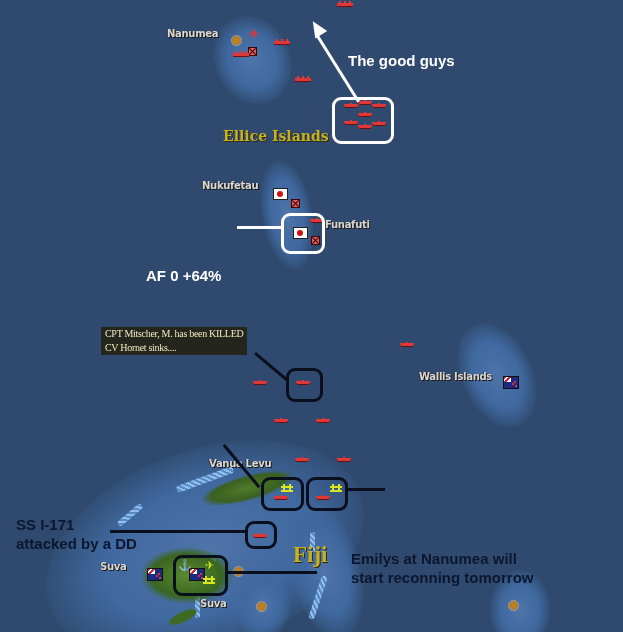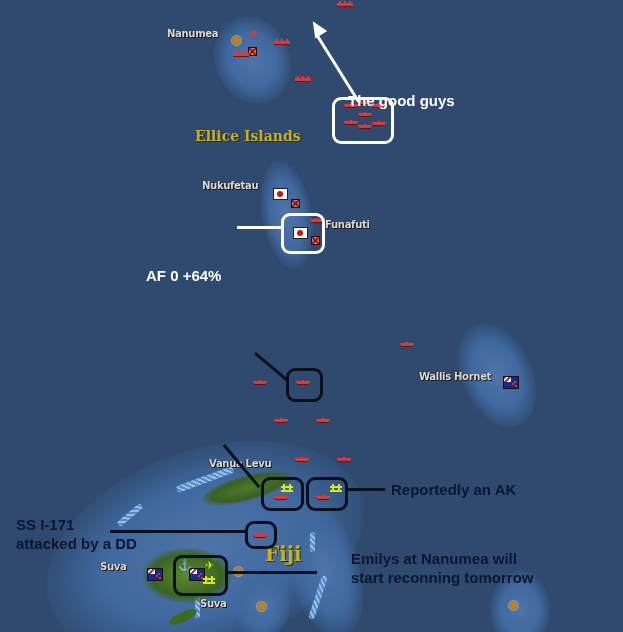--- a/index.html
+++ b/index.html
@@ -1,21 +1,21 @@
 <!DOCTYPE html>
 <html><head>
 <meta charset="utf-8">
 <style>
   html,body{margin:0;padding:0;}
   body{width:623px;height:632px;overflow:hidden;background:#2f4a6e;position:relative;font-family:"Liberation Sans",sans-serif;}
   #map{position:absolute;left:0;top:0;width:623px;height:632px;background:#2f4a6e;overflow:hidden;}
   .abs{position:absolute;}
   .shoal{position:absolute;border-radius:50%;background:radial-gradient(ellipse at center,#4f74a8 0%,#4069a0 45%,rgba(64,105,160,0) 75%);}
   .place{position:absolute;font-family:"DejaVu Sans",sans-serif;font-weight:bold;font-size:10px;color:#d8d8d8;text-shadow:1px 1px 0 #1a1a1a,-1px 0 0 #333;white-space:nowrap;letter-spacing:-0.3px;}
-  .region{position:absolute;font-family:"DejaVu Serif",serif;font-weight:bold;color:#c8b020;text-shadow:1px 1px 0 #2a2a10;white-space:nowrap;}
+  .region{position:absolute;font-family:"DejaVu Serif",serif;font-weight:bold;color:#c8b020;text-shadow:1px 1px 0 #2a2a10;white-space:nowrap;margin-left:28px;}
   .anno-w{position:absolute;font-family:"Liberation Sans",sans-serif;font-weight:bold;font-size:15px;color:#ffffff;white-space:nowrap;}
   .anno-d{position:absolute;font-family:"Liberation Sans",sans-serif;font-weight:bold;font-size:15px;color:#0c1630;line-height:19px;white-space:pre;}
   .box-w{position:absolute;border:3px solid #ffffff;border-radius:9px;box-sizing:border-box;}
   .box-d{position:absolute;border:3px solid #0a0f1e;border-radius:9px;box-sizing:border-box;}
   .line{position:absolute;background:#0a0f1e;transform-origin:0 0;}
   .line-w{position:absolute;background:#ffffff;transform-origin:0 0;}
   .ship{position:absolute;width:14px;height:5px;}
   .ship .hull{position:absolute;left:0;bottom:0;width:14px;height:3px;background:#e03838;border-bottom:1px solid #601010;border-radius:0 0 3px 3px;}
   .ship .tower{position:absolute;left:6px;bottom:3px;width:2px;height:2px;background:#e03838;}
   .fleet{position:absolute;width:16px;height:7px;}
@@ -61,26 +61,26 @@
   <div class="island" style="left:200px;top:475px;width:95px;height:26px;background:radial-gradient(ellipse,#4f7a2a 0%,#3a6020 55%,rgba(58,96,32,0) 72%);transform:rotate(-15deg);border-radius:50%;"></div>
   <div class="island" style="left:142px;top:548px;width:90px;height:55px;background:radial-gradient(ellipse,#5a8a30 0%,#3a6520 55%,rgba(40,80,20,0) 74%);border-radius:45%;"></div>
   <div class="island" style="left:168px;top:612px;width:30px;height:10px;background:#3f6a22;border-radius:50%;transform:rotate(-25deg);"></div>
 
   <div class="atoll" style="left:231px;top:35px;"></div>
   <div class="atoll" style="left:233px;top:566px;"></div>
   <div class="atoll" style="left:256px;top:601px;"></div>
   <div class="atoll" style="left:508px;top:600px;"></div>
 
   <div class="region" style="left:195px;top:128px;font-size:14px;">Ellice Islands</div>
-  <div class="region" style="left:265px;top:542px;font-size:20px;">Fiji</div>
+  <div class="region" style="left:265px;top:542px;font-size:23px;font-family:Liberation Serif, serif;">Fiji</div>
 
   <div class="place" style="left:167px;top:28px;">Nanumea</div>
   <div class="place" style="left:202px;top:180px;">Nukufetau</div>
   <div class="place" style="left:325px;top:219px;">Funafuti</div>
-  <div class="place" style="left:419px;top:371px;">Wallis Hornet</div>
+  <div class="place" style="left:419px;top:371px;">Wallis Islands</div>
   <div class="place" style="left:209px;top:458px;">Vanua Levu</div>
   <div class="place" style="left:100px;top:561px;">Suva</div>
   <div class="place" style="left:200px;top:598px;">Suva</div>
 
   <div class="base" style="left:248px;top:47px;"></div>
   <div class="flag-jp" style="left:273px;top:188px;"></div>
   <div class="base" style="left:291px;top:199px;"></div>
   <div class="flag-jp" style="left:293px;top:227px;"></div>
   <div class="base" style="left:311px;top:236px;"></div>
   <div class="flag-nz" style="left:503px;top:376px;"></div>
@@ -202,39 +202,40 @@
     </div>
   <div class="ship" style="left:316px;top:495px;">
       <div class="hull"></div>
       <div class="tower"></div>
     </div>
   <div class="ship" style="left:253px;top:533px;">
       <div class="hull"></div>
       <div class="tower"></div>
     </div>
 
+  <div class="popup" style="left:101px;top:327px;">CPT Mitscher, M. has been KILLED
+CV Hornet sinks....</div>
 
   <div class="box-w" style="left:332px;top:97px;width:62px;height:47px;"></div>
   <div class="line-w" style="left:318px;top:34px;width:79px;height:3px;transform:rotate(58deg);"></div>
   <div class="abs" style="left:310px;top:20px;width:0;height:0;border-left:7px solid transparent;border-right:7px solid transparent;border-bottom:16px solid #fff;transform:rotate(-32deg);"></div>
-  <div class="anno-w" style="left:348px;top:52px;margin-top:40px;">The good guys</div>
+  <div class="anno-w" style="left:348px;top:52px;">The good guys</div>
 
   <div class="box-w" style="left:281px;top:213px;width:44px;height:41px;"></div>
   <div class="line-w" style="left:237px;top:226px;width:45px;height:3px;"></div>
   <div class="anno-w" style="left:146px;top:219px;margin-top:48px;">AF 0 +64%</div>
 
   <div class="box-d" style="left:286px;top:368px;width:37px;height:34px;"></div>
   <div class="line" style="left:256px;top:352px;width:43px;height:3px;transform:rotate(40deg);"></div>
 
   <div class="line" style="left:225px;top:444px;width:55px;height:3px;transform:rotate(50deg);"></div>
   <div class="box-d" style="left:261px;top:477px;width:43px;height:34px;"></div>
 
   <div class="box-d" style="left:306px;top:477px;width:42px;height:34px;"></div>
   <div class="line" style="left:347px;top:488px;width:38px;height:3px;"></div>
-  <div class="anno-d" style="left:391px;top:480px;">Reportedly an AK</div>
 
   <div class="anno-d" style="left:16px;top:515px;">SS I-171
 attacked by a DD</div>
   <div class="line" style="left:110px;top:530px;width:136px;height:3px;"></div>
   <div class="box-d" style="left:245px;top:521px;width:32px;height:28px;"></div>
 
   <div class="box-d" style="left:173px;top:555px;width:55px;height:41px;"></div>
   <div class="line" style="left:227px;top:571px;width:90px;height:3px;"></div>
   <div class="anno-d" style="left:322px;top:549px;margin-left:29px;">Emilys at Nanumea will
 start reconning tomorrow</div>

